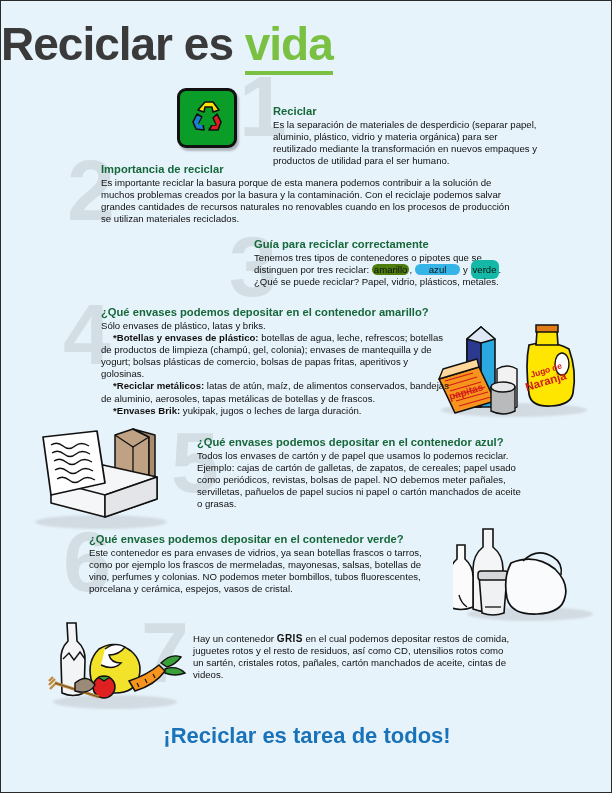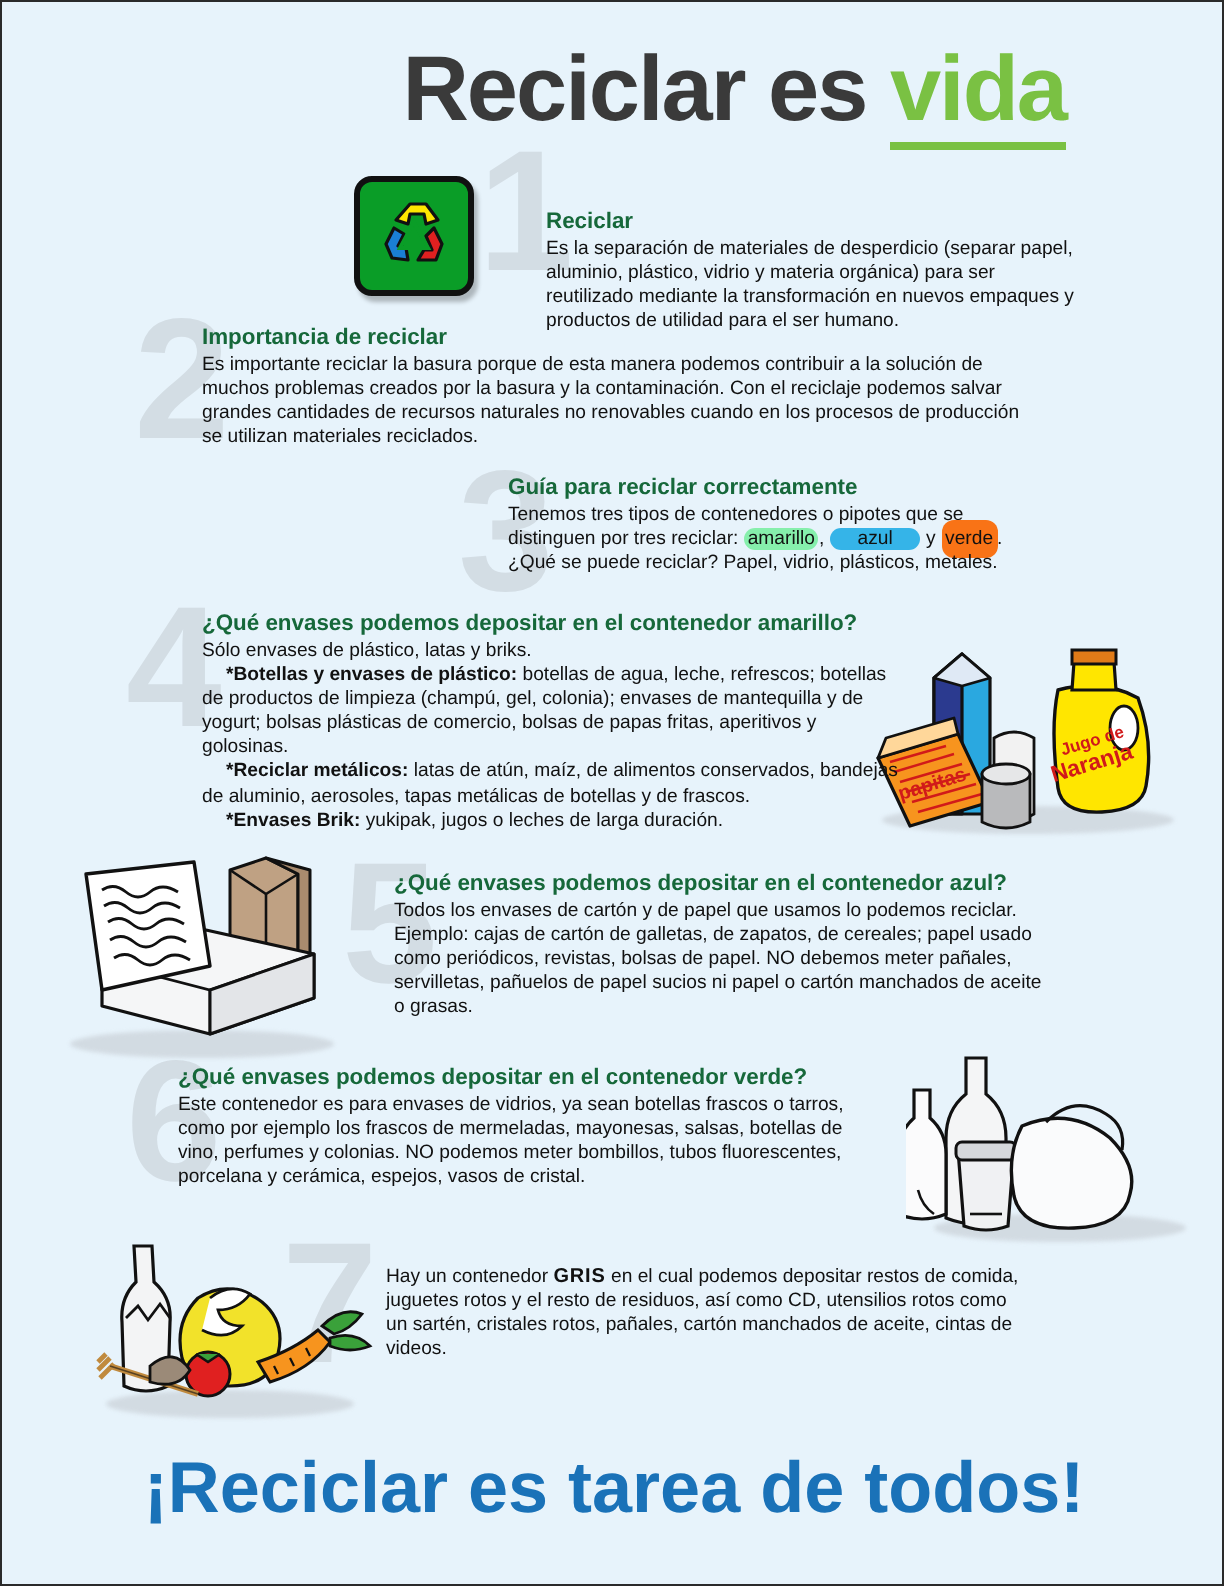--- a/index.html
+++ b/index.html
@@ -6,45 +6,45 @@
   body{font-family:"Liberation Sans",sans-serif;}
   #poster{
     position:relative;width:612px;height:793px;
     background:#e7f3fb;
     border:1px solid #2a2a2a;
     box-sizing:border-box;
     overflow:hidden;
   }
   
   #title{
-    position:absolute;left:0;top:16px;width:532px;text-align:right;
+    position:absolute;left:0;top:16px;width:532px;text-align:left;
     font-size:46px;font-weight:700;color:#3a3a3a;letter-spacing:-1px;
     white-space:nowrap;
   }
   #title .hl{color:#7ac143;border-bottom:4px solid #7ac143;padding-bottom:1px;}
   
   #banner{
     position:absolute;left:0;top:722px;width:612px;text-align:center;
-    font-size:36px;font-weight:700;color:#1a72b8;white-space:nowrap;
+    font-size:22px;font-weight:700;color:#1a72b8;white-space:nowrap;
   }
   
   .sec{position:absolute;}
   .sec h3{
     margin:0 0 1px 0;font-size:11.2px;font-weight:700;color:#16683a;
     line-height:1.25;
   }
   .sec p{
     margin:0;font-size:9.6px;line-height:12.1px;color:#111;
   }
   .sec p b{font-weight:700;margin-left:12px;}
   .big{font-size:10px;font-weight:700;letter-spacing:.4px;}
   
-  .hl-y{background:#86efac;padding:0 2px;border-radius:6px;}
+  .hl-y{background:#4d7c0f;padding:0 2px;border-radius:6px;}
   .hl-b{background:#35b4e8;padding:0 14px;border-radius:6px;}
-  .hl-g{background:#f97316;padding:4px 2px;border-radius:6px;}
+  .hl-g{background:#14b8a6;padding:4px 2px;border-radius:6px;}
   
   .num{
     position:absolute;font-family:"Liberation Sans",sans-serif;
     font-weight:700;color:#d3dde4;line-height:.78;
     font-size:86px;z-index:0;user-select:none;
   }
   .sec-body{position:relative;z-index:2;}
   
   .ill{position:absolute;z-index:1;}
   .shadow{

